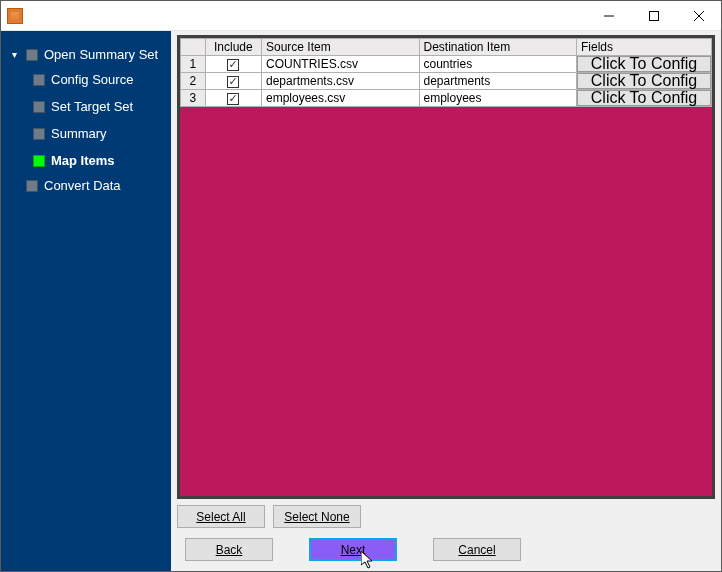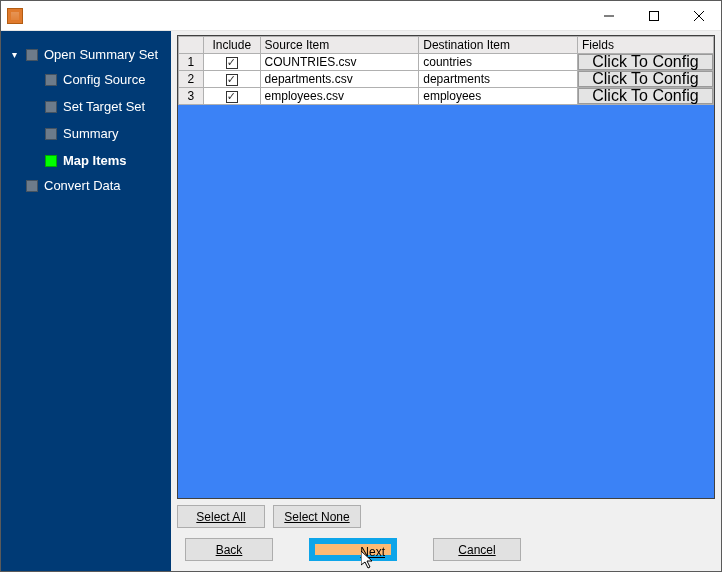--- a/index.html
+++ b/index.html
@@ -58,21 +58,21 @@
     font-size: 13px;
   }
   .tree-item {
     display:flex;
     align-items:center;
     gap:6px;
     padding: 4px 0;
     margin-left: 0;
     cursor:pointer;
   }
-  .tree-item.child { margin-left: 36px; padding:6px 0; }
+  .tree-item.child { margin-left: 24px; padding:6px 0; }
   .tree-toggle {
     width:11px; height:11px;
     display:flex;align-items:center;justify-content:center;
     font-size:10px;
     color:#fff;
     flex-shrink:0;
   }
   .tree-box {
     width:12px; height:12px;
     background:#6d7b8a;
@@ -87,22 +87,22 @@
   .tree-label.bold { font-weight:bold; }
 
   .main {
     flex:1;
     background:#f0f0f0;
     display:flex;
     flex-direction:column;
     padding: 4px 6px 8px 6px;
   }
   .table-wrap {
-    background:#3b82f6;
-    border:1px solid #404040;
+    background:#be185d;
+    border:3px solid #404040;
     flex:1;
     overflow:auto;
   }
   table {
     border-collapse:collapse;
     width:100%;
     font-size:12px;
   }
   th, td {
     border:1px solid #b0b0b0;
@@ -162,23 +162,22 @@
   .btn {
     width:88px;
     height:23px;
     background:#e1e1e1;
     border:1px solid #adadad;
     font-size:12px;
     cursor:pointer;
     text-decoration:underline;
   }
   .btn.primary {
-    border:6px solid #0ea5e9;
-    background:#fdba74;
-    text-align:right;
+    border:2px solid #0ea5e9;
+    background:#8b5cf6;
   }
   .cursor-arrow {
     position:absolute;
     left:360px;
     top:550px;
     pointer-events:none;
   }
 </style>
 </head>
 <body>

